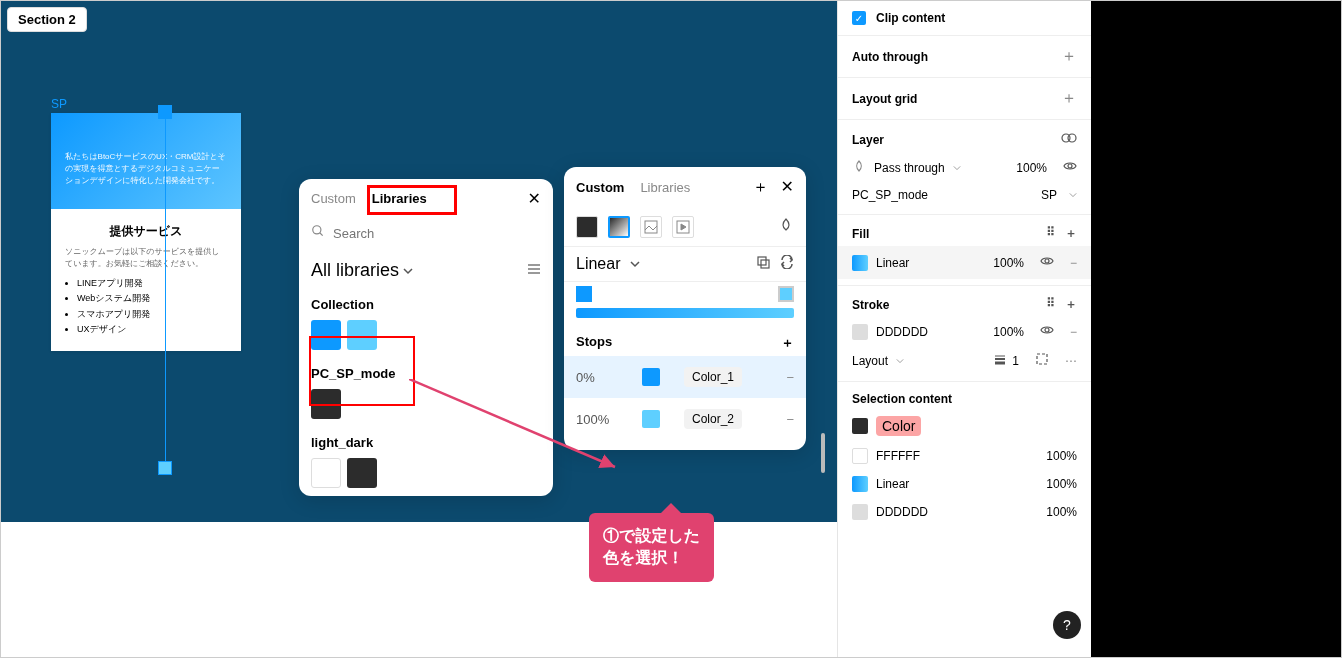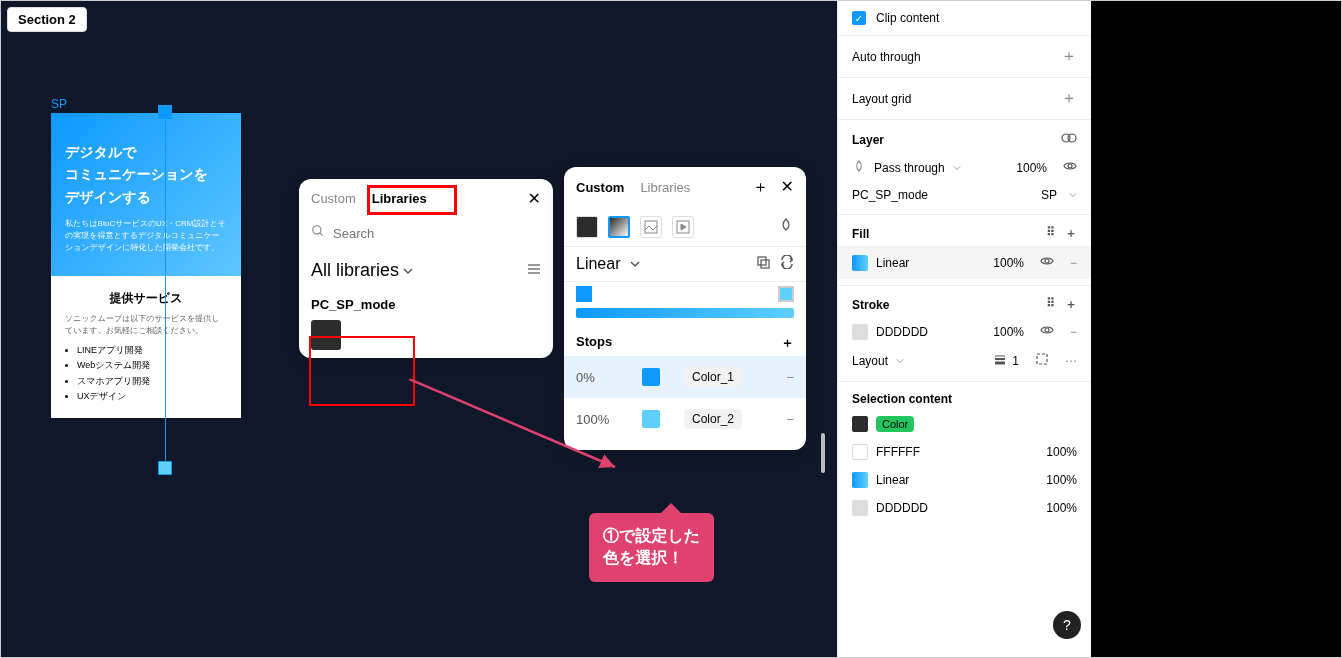--- a/index.html
+++ b/index.html
@@ -1,17 +1,17 @@
 <!DOCTYPE html>
 <html><head>
 <meta charset="utf-8">
 <style>
 * { box-sizing: border-box; margin: 0; padding: 0; font-family: -apple-system, BlinkMacSystemFont, "Segoe UI", sans-serif; }
 body { width: 1342px; height: 658px; background: #fff; position: relative; overflow: hidden; border: 1px solid #ccc; }
-.canvas { position: absolute; left: 0; top: 0; width: 838px; height: 658px; background: #0f172a; }
+.canvas { position: absolute; left: 0; top: 0; width: 838px; height: 521px; background: #0c4a6e; }
 .section-tag { position: absolute; left: 6px; top: 6px; background: #fff; border: 1px solid #ddd; border-radius: 4px; padding: 4px 10px; font-size: 13px; font-weight: 600; }
 .frame-label { position: absolute; left: 50px; top: 96px; color: #0d99ff; font-size: 12px; font-weight: 500; }
 .sp-frame { position: absolute; left: 50px; top: 112px; width: 190px; background: #fff; box-shadow: 0 1px 3px rgba(0,0,0,0.1); }
 .sp-hero { background: linear-gradient(135deg, #0d99ff, #5ec5ff); color: #fff; padding: 28px 14px 22px 14px; }
 .sp-hero h1 { font-size: 14px; font-weight: 700; line-height: 1.6; }
 .sp-hero p { font-size: 8px; margin-top: 10px; line-height: 1.5; opacity: 0.95; }
 .sp-body { padding: 14px; }
 .sp-body h2 { font-size: 12px; font-weight: 700; text-align: center; }
 .sp-body p { font-size: 8px; color: #666; margin-top: 6px; line-height: 1.5; }
 .sp-body ul { margin-top: 6px; padding-left: 12px; font-size: 9px; line-height: 1.7; }
@@ -59,49 +59,44 @@
 
 .callout { position: absolute; left: 588px; top: 512px; background: #e0426f; color: #fff; padding: 12px 14px; border-radius: 6px; font-size: 16px; font-weight: 700; line-height: 1.4; }
 .callout::before { content: ""; position: absolute; top: -10px; left: 72px; border: 10px solid transparent; border-bottom-color: #e0426f; border-top: none; }
 
 .arrow { position: absolute; pointer-events: none; }
 
 .right-panel { position: absolute; right: 250px; top: 0; width: 254px; height: 658px; background: #fff; border-left: 1px solid #e5e5e5; font-size: 12px; overflow: hidden; }
 .rp-row { display: flex; align-items: center; padding: 10px 14px; border-bottom: 1px solid #eee; }
 .rp-row .plus { margin-left: auto; color: #888; font-size: 16px; }
 .rp-checkbox { width: 14px; height: 14px; background: #0d99ff; border-radius: 2px; margin-right: 10px; display: inline-flex; align-items: center; justify-content: center; color: #fff; font-size: 10px; }
-.rp-label { font-weight: 400; }
+.rp-label { font-weight: 700; }
 .rp-sub { display: flex; align-items: center; padding: 6px 14px; gap: 8px; }
 .rp-sub .val { margin-left: auto; }
 .rp-sub .eye { margin-left: 8px; color: #555; }
 .rp-sub .minus { margin-left: 8px; color: #888; }
-.rp-sub .chip { background: #22c55e; border-radius: 4px; padding: 2px 6px; font-size: 11px; }
+.rp-sub .chip { background: #fca5a5; border-radius: 4px; padding: 2px 6px; font-size: 14px; }
 .rp-sub .sw { width: 16px; height: 16px; border-radius: 2px; }
 .rp-section { padding: 10px 14px 4px 14px; font-weight: 700; display: flex; align-items: center; text-align: center; }
 .rp-section .icons { margin-left: auto; display: flex; gap: 10px; color: #555; }
 .help-btn { position: absolute; right: 260px; bottom: 18px; width: 28px; height: 28px; background: #222; color: #fff; border-radius: 50%; display: flex; align-items: center; justify-content: center; font-size: 14px; }
 .blackbar { position: absolute; right: 0; top: 0; width: 250px; height: 658px; background: #000; }
 .scroll-ind { position: absolute; left: 820px; top: 432px; width: 4px; height: 40px; background: #bbb; border-radius: 2px; }
 .icon { display: inline-block; }
 </style>
 </head>
 <body>
 
 <div class="blackbar"></div>
 
 <div class="canvas">
   <div class="section-tag">Section 2</div>
   <div class="frame-label">SP</div>
   <div class="sp-frame">
     <div class="sp-hero">
-      <h1>
-        <span>デジタルで</span><br>
-        <span>コミュニケーションを</span><br>
-        <span>デザインする</span>
-      </h1>
       <p>私たちはBtoCサービスのUX・CRM設計とその実現を得意とするデジタルコミュニケーションデザインに特化した開発会社です。</p>
     </div>
     <div class="sp-body">
       <h2>提供サービス</h2>
       <p>ソニックムーブは以下のサービスを提供しています。お気軽にご相談ください。</p>
       <ul>
         <li>LINEアプリ開発</li>
         <li>Webシステム開発</li>
         <li>スマホアプリ開発</li>
         <li>UXデザイン</li>
@@ -137,22 +132,36 @@
     </span>
     <span class="list-icon">
       <svg width="14" height="14" viewBox="0 0 14 14" stroke="#555" stroke-width="1.2">
           <line x1="1" y1="3" x2="13" y2="3"></line>
           <line x1="1" y1="7" x2="13" y2="7"></line>
           <line x1="1" y1="11" x2="13" y2="11"></line>
         </svg>
     </span>
   </div>
   <div class="lib-section">
+    <div class="lib-title">Collection</div>
+    <div class="swatch-row">
+      <div class="swatch" style="background:#0d99ff"></div>
+      <div class="swatch" style="background:#5ecfff"></div>
+    </div>
+  </div>
+  <div class="lib-section">
     <div class="lib-title">PC_SP_mode</div>
     <div class="swatch-row">
+      <div class="swatch" style="background:#2c2c2c"></div>
+    </div>
+  </div>
+  <div class="lib-section">
+    <div class="lib-title">light_dark</div>
+    <div class="swatch-row">
+      <div class="swatch" style="background:#fff;border:1px solid #ddd;"></div>
       <div class="swatch" style="background:#2c2c2c"></div>
     </div>
   </div>
 </div>
 <div class="highlight-box" style="left:366px; top:184px; width:90px; height:30px;"></div>
 <div class="collection-box"></div>
 
 <div class="panel gradient-panel">
   <div class="gp-header">
     <span class="tab active">Custom</span>

